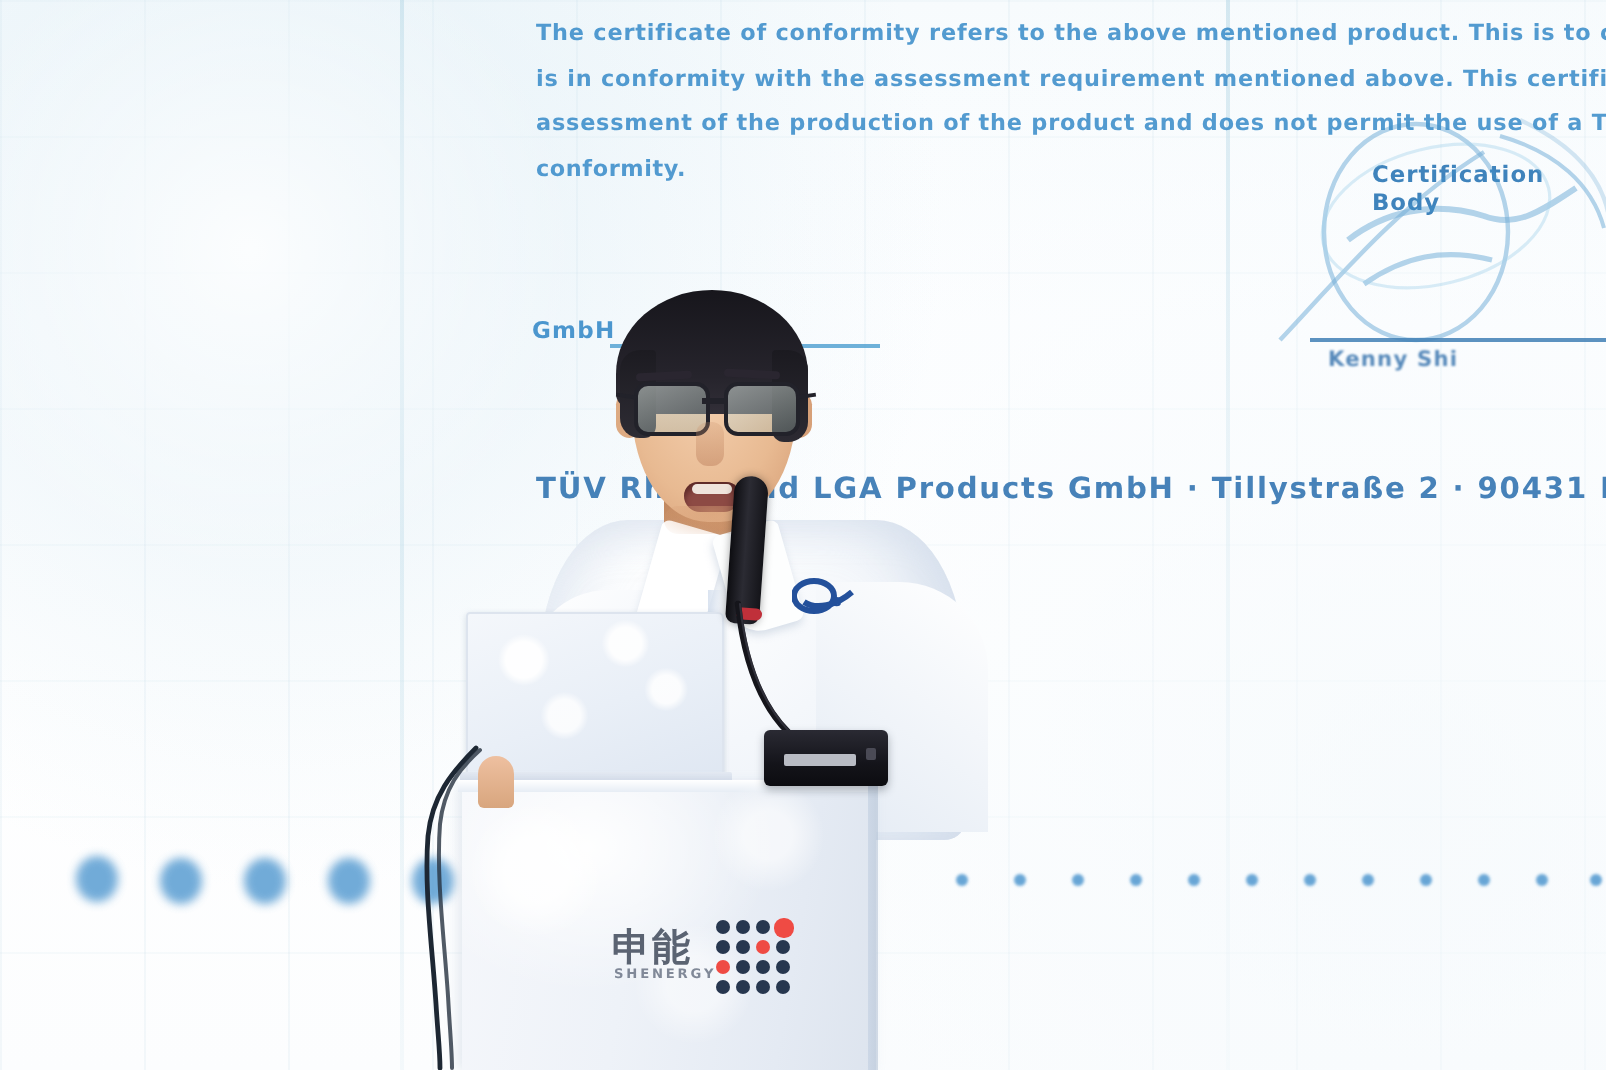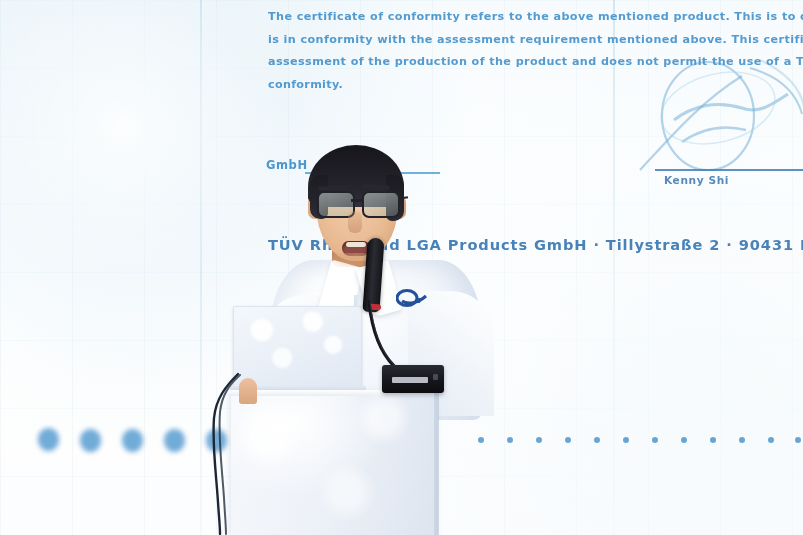--- a/index.html
+++ b/index.html
@@ -325,20 +325,21 @@
   <div class="cert">
     <p class="l1">The certificate of conformity refers to the above mentioned product. This is to certify that the specimen</p>
     <p>is in conformity with the assessment requirement mentioned above. This certificate does not imply</p>
     <p>assessment of the production of the product and does not permit the use of a TÜV Rheinland mark of</p>
     <p class="conf">conformity.</p>
   </div>
 
   <div class="date-label">GmbH</div>
   <div class="date-rule"></div>
 
+  <div class="cbody">Certification Body</div>
 
   <svg class="sig-scribble" viewBox="0 0 175 120">
     <g fill="none" stroke="#3f8fc8" stroke-opacity="0.55" stroke-width="2.2">
       <ellipse cx="78" cy="58" rx="46" ry="54"></ellipse>
       <path d="M10 112 C40 80 70 44 112 18"></path>
       <path d="M44 62 C62 48 86 42 112 50 C128 56 140 48 158 36" stroke-width="3"></path>
       <path d="M52 84 C72 70 92 66 116 72" stroke-width="2.6"></path>
       <path d="M120 10 C148 18 166 34 172 56" stroke-width="2"></path>
       <path d="M130 2 C156 14 170 30 174 48" stroke-opacity="0.3"></path>
     </g>
@@ -425,19 +426,45 @@
   <div class="mic-head"></div>
   <div class="mic-ring"></div>
   <svg class="mic-gooseneck" viewBox="0 0 60 90">
     <path d="M19 2 C22 30 30 52 44 66 C50 72 52 78 52 88" fill="none" stroke="#15151b" stroke-width="3.2" stroke-linecap="round"></path>
     <path d="M20 2 C23 30 31 52 45 66" fill="none" stroke="#3a3a46" stroke-width="1.1" stroke-linecap="round" opacity="0.7"></path>
   </svg>
   <div class="mic-base"></div>
   <div class="mic-base-label"></div>
   <div class="mic-base-led"></div>
 
+  <div class="podium-logo">
+    <div class="cn-word">申能</div>
+    <div class="en-word">SHENERGY</div>
+    <div class="dotgrid">
+
+      <div class="gdot" style="left:0;top:0;background:#27374f"></div>
+      <div class="gdot" style="left:10px;top:0;background:#27374f"></div>
+      <div class="gdot" style="left:20px;top:0;background:#27374f"></div>
+      <div class="gdot" style="left:29px;top:-1px;width:9.5px;height:9.5px;background:#ef4b44"></div>
+
+      <div class="gdot" style="left:0;top:10px;background:#27374f"></div>
+      <div class="gdot" style="left:10px;top:10px;background:#27374f"></div>
+      <div class="gdot" style="left:20px;top:10px;background:#ef4b44"></div>
+      <div class="gdot" style="left:30px;top:10px;background:#27374f"></div>
+
+      <div class="gdot" style="left:0;top:20px;background:#ef4b44"></div>
+      <div class="gdot" style="left:10px;top:20px;background:#27374f"></div>
+      <div class="gdot" style="left:20px;top:20px;background:#27374f"></div>
+      <div class="gdot" style="left:30px;top:20px;background:#27374f"></div>
+
+      <div class="gdot" style="left:0;top:30px;background:#27374f"></div>
+      <div class="gdot" style="left:10px;top:30px;background:#27374f"></div>
+      <div class="gdot" style="left:20px;top:30px;background:#27374f"></div>
+      <div class="gdot" style="left:30px;top:30px;background:#27374f"></div>
+    </div>
+  </div>
 
   <svg class="cable" viewBox="0 0 70 163">
     <path d="M62 2 C50 14 40 26 38 46 C36 72 40 100 42 130 C43 146 44 154 44 162" fill="none" stroke="#1d2733" stroke-width="2.4" stroke-linecap="round"></path>
     <path d="M64 3 C54 12 46 22 44 40 C42 66 46 96 48 126 C49 144 50 154 50 162" fill="none" stroke="#26313e" stroke-width="2" stroke-linecap="round" opacity="0.8"></path>
   </svg>
 
 </div>
 
 </body></html>

